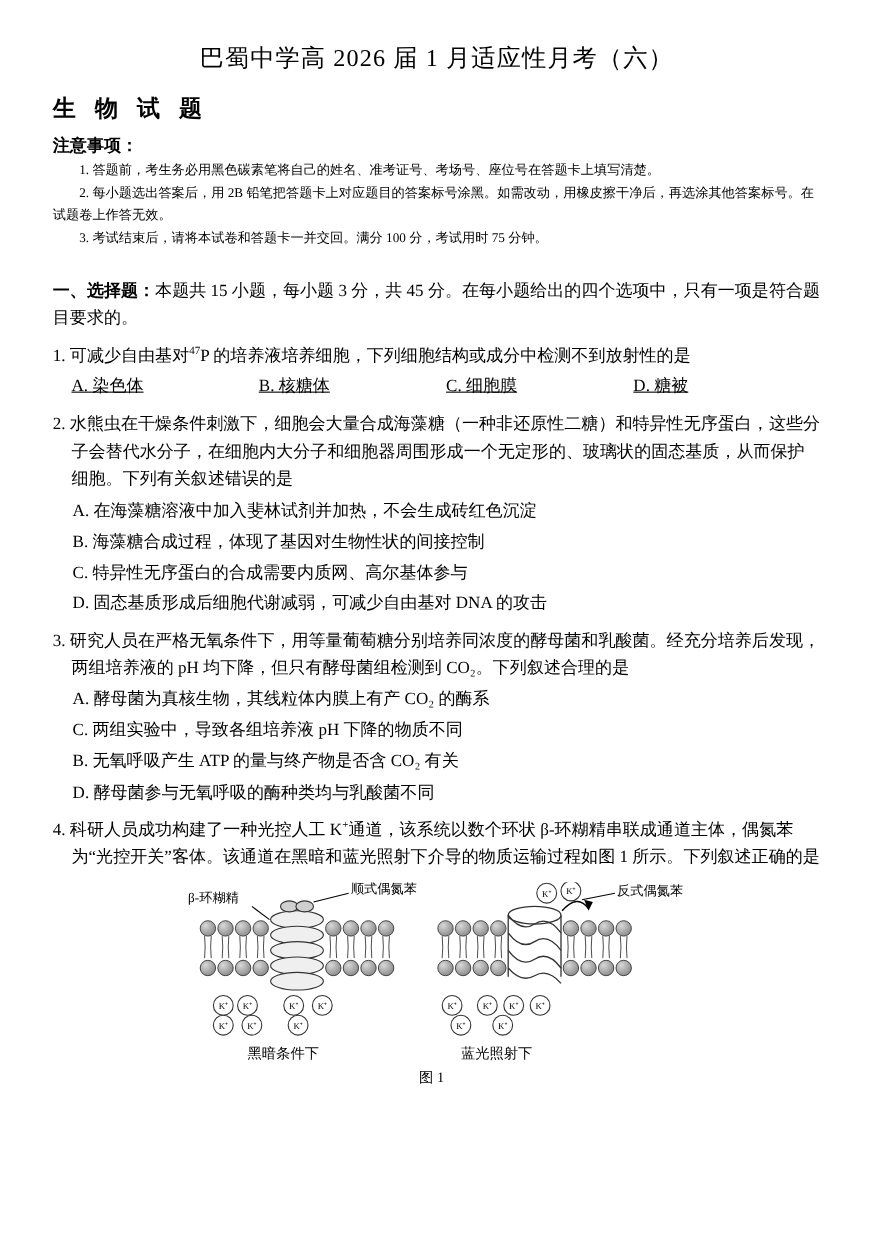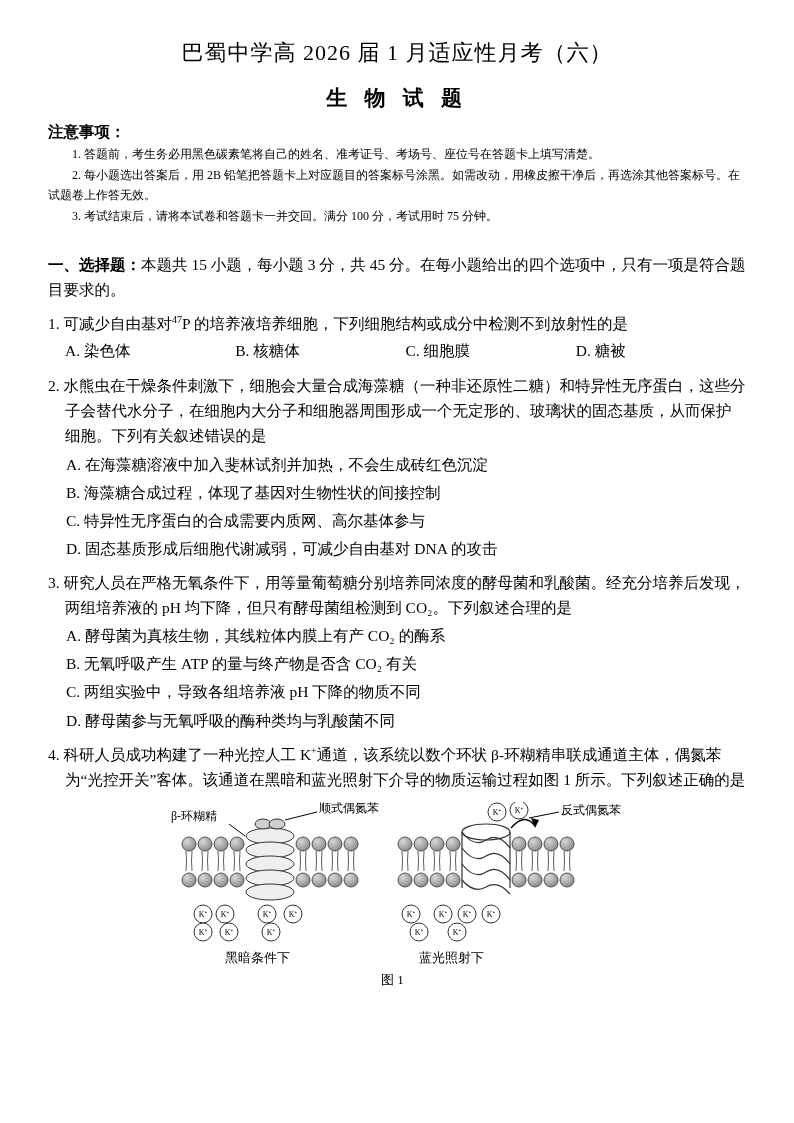--- a/index.html
+++ b/index.html
@@ -23,21 +23,21 @@
     position: relative;
   }
   .title-main {
     text-align: center;
     font-size: 22px;
     font-weight: normal;
     letter-spacing: 1px;
     margin-top: 10px;
   }
   .title-sub {
-    text-align: center;
+    text-align: left;
     font-size: 21px;
     font-weight: bold;
     letter-spacing: 6px;
     margin-top: 16px;
   }
   .notice-head {
     font-size: 15.5px;
     font-weight: bold;
     margin-top: 10px;
   }
@@ -61,21 +61,21 @@
     text-indent: -17px;
   }
   .q .num { }
   .opts-row {
     display: flex;
     font-size: 15.5px;
     line-height: 1.6;
     margin-top: 3px;
     padding-left: 17px;
   }
-  .opts-row .opt { width: 25%; }
+  .opts-row .opt { width: 25%; text-decoration: underline; }
   .opt-line {
     font-size: 15.5px;
     line-height: 1.62;
     margin-top: 3px;
     padding-left: 34px;
     text-indent: -16px;
   }
   sup { font-size: 10px; vertical-align: super; }
 
   
@@ -121,22 +121,22 @@
   <div class="opt-line">A. 在海藻糖溶液中加入斐林试剂并加热，不会生成砖红色沉淀</div>
   <div class="opt-line">B. 海藻糖合成过程，体现了基因对生物性状的间接控制</div>
   <div class="opt-line">C. 特异性无序蛋白的合成需要内质网、高尔基体参与</div>
   <div class="opt-line">D. 固态基质形成后细胞代谢减弱，可减少自由基对 DNA 的攻击</div>
 
   <div class="q">
     <span class="num">3.</span>
     <span>研究人员在严格无氧条件下，用等量葡萄糖分别培养同浓度的酵母菌和乳酸菌。经充分培养后发现，两组培养液的 pH 均下降，但只有酵母菌组检测到 CO₂。下列叙述合理的是</span>
   </div>
   <div class="opt-line">A. 酵母菌为真核生物，其线粒体内膜上有产 CO₂ 的酶系</div>
+  <div class="opt-line">C. 两组实验中，导致各组培养液 pH 下降的物质不同</div>
   <div class="opt-line">B. 无氧呼吸产生 ATP 的量与终产物是否含 CO₂ 有关</div>
-  <div class="opt-line">C. 两组实验中，导致各组培养液 pH 下降的物质不同</div>
   <div class="opt-line">D. 酵母菌参与无氧呼吸的酶种类均与乳酸菌不同</div>
 
   <div class="q">
     <span class="num">4.</span>
     <span>科研人员成功构建了一种光控人工 K</span><sup>+</sup><span>通道，该系统以数个环状 β-环糊精串联成通道主体，偶氮苯为“光控开关”客体。该通道在黑暗和蓝光照射下介导的物质运输过程如图 1 所示。下列叙述正确的是</span>
   </div>
 
   <div class="figure-wrap">
     <svg class="fig-svg" width="460" height="200" viewBox="0 0 460 200">
       <defs>

